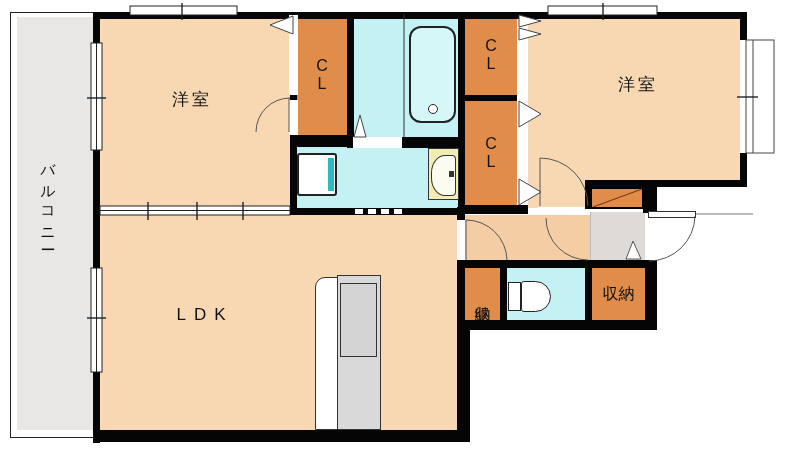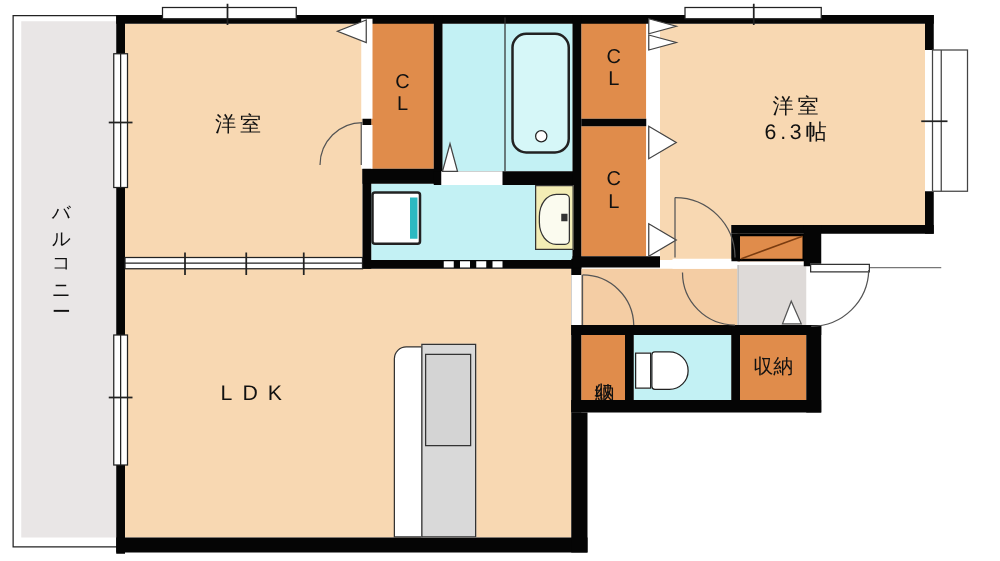--- a/index.html
+++ b/index.html
@@ -157,19 +157,18 @@
     <line x1="593" y1="207" x2="642" y2="189" stroke="#7a3c10" stroke-width="1.2"></line>
 
     <line x1="355" y1="211.5" x2="407" y2="211.5" stroke="#fff" stroke-width="5" stroke-dasharray="8 5"></line>
   </svg>
 
   <div class="lab room-lab" style="left:112px;top:89px;width:160px;z-index:40;">
     <div>洋室</div>
   </div>
   <div class="lab room-lab" style="left:558px;top:74px;width:160px;z-index:40;">
     <div>洋室</div>
-    <div>6.3帖</div>
   </div>
   <div class="lab room-lab" style="left:130px;top:304px;width:150px;letter-spacing:8px;z-index:40;">
     <div>LDK</div>
   </div>
 
 </div>
 
 </body></html>

